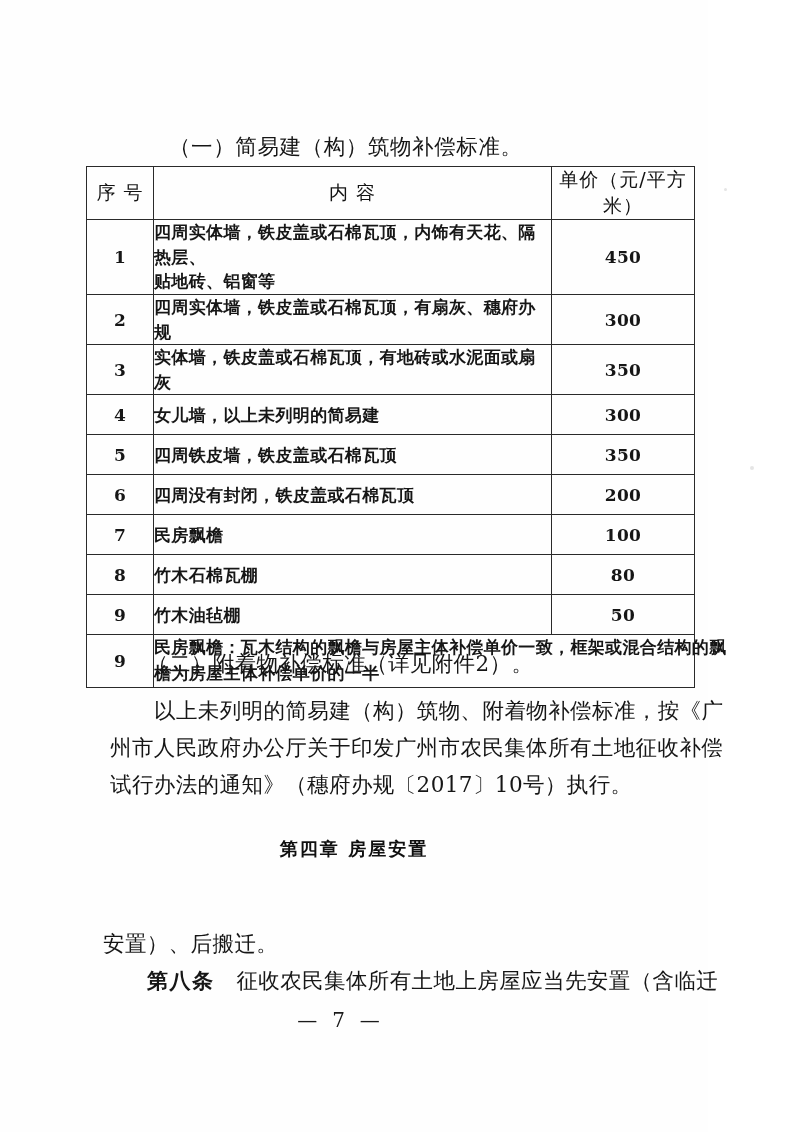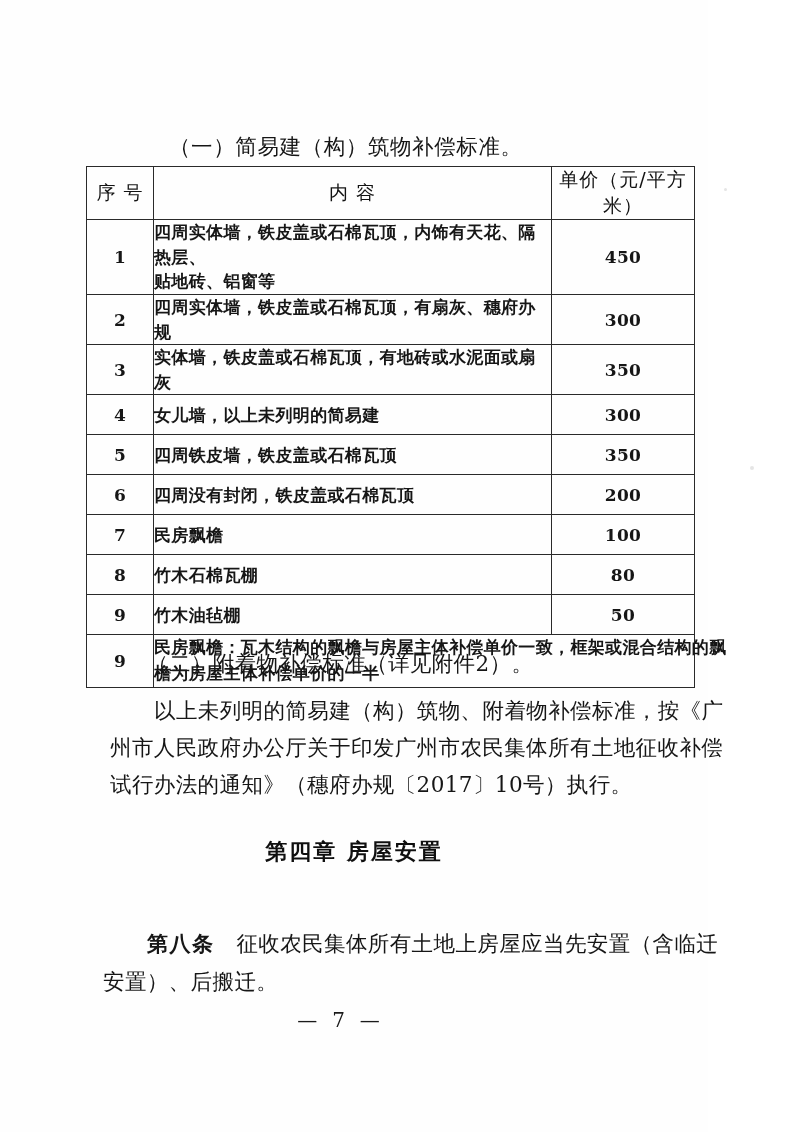--- a/index.html
+++ b/index.html
@@ -114,21 +114,21 @@
   #para-1 { top: 692px; margin-left: 7px; }
 
   
   #chapter {
     position: absolute;
     left: 0; right: 0;
     top: 837px;
     text-align: center;
     font-family: "DejaVu Sans", sans-serif;
     font-weight: 700;
-    font-size: 22px;
+    font-size: 18px;
     letter-spacing: 2px;
     color: #0f0f0f;
   }
 
   
   #art8 { top: 925px; }
   #art8 .lead {
     font-family: "DejaVu Sans", sans-serif;
     font-weight: 700;
     letter-spacing: 1.5px;
@@ -245,21 +245,21 @@
 
   <div class="para" id="para-1">
     <span class="pl indent2">以上未列明的简易建（构）筑物、附着物补偿标准，按《广</span>
     <span class="pl">州市人民政府办公厅关于印发广州市农民集体所有土地征收补偿</span>
     <span class="pl">试行办法的通知》（穗府办规〔2017〕10号）执行。</span>
   </div>
 
   <div id="chapter">第四章  房屋安置</div>
 
   <div class="para" id="art8">
+    <span class="pl">安置）、后搬迁。</span>
     <span class="pl indent2"><span class="lead">第八条</span>　<span>征收农民集体所有土地上房屋应当先安置（含临迁</span></span>
-    <span class="pl">安置）、后搬迁。</span>
   </div>
 
   <div id="pageno">
     <span>—</span><span>7</span><span>—</span>
   </div>
 
 </div>
 
 </body></html>

